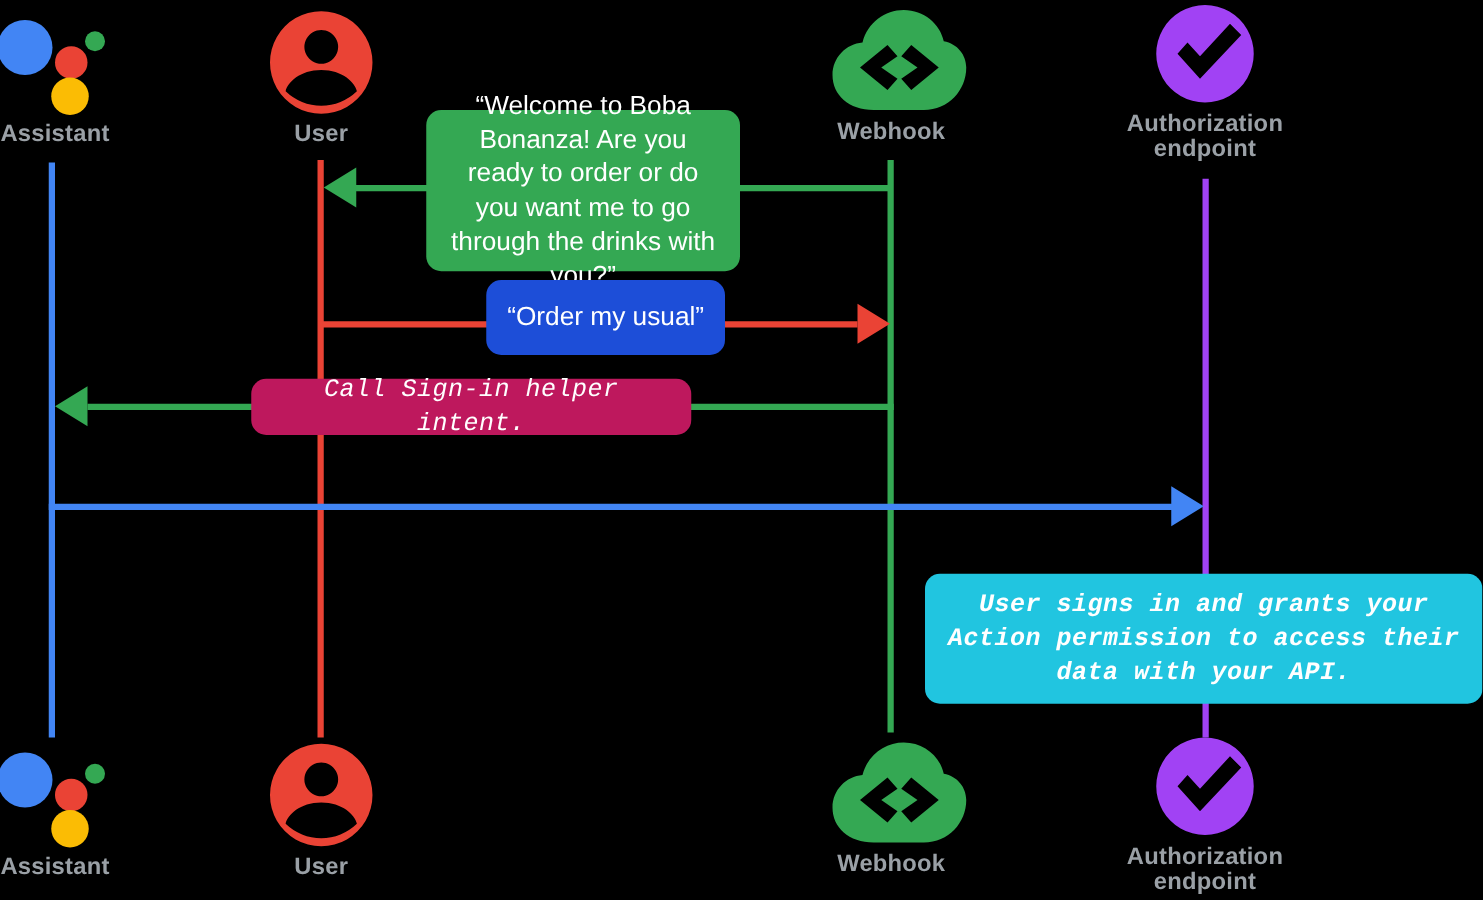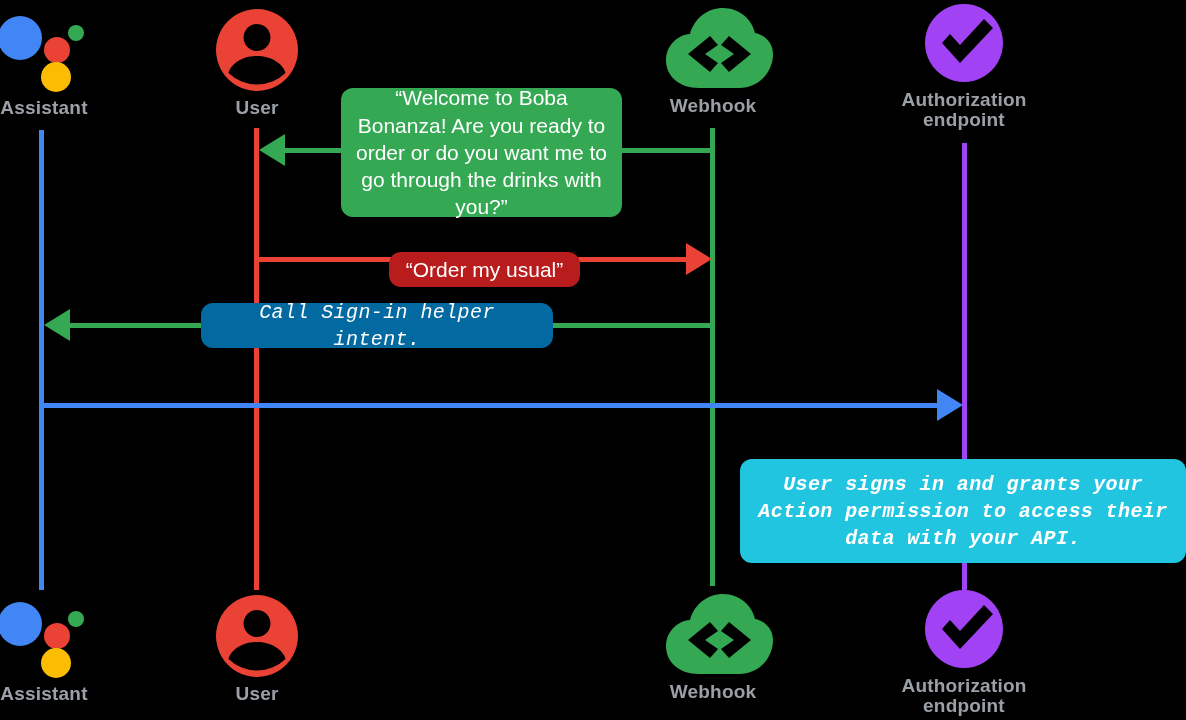--- a/index.html
+++ b/index.html
@@ -133,33 +133,33 @@
       </svg>
     </div>
     <div class="actor-label two-line">
       <span>Authorization</span><br>
       <span>endpoint</span>
     </div>
   </div>
 
   <div class="arrow-line" style="left:284px; top:148px; width:428px; background:#34a853;"></div>
   <div class="arrow-head left" style="left:259px; top:134px; border-right-color:#34a853;"></div>
-  <div class="msgbox sans" style="left:341px; top:88px; width:281px; height:129px; background:#34a853; padding:8px 14px;">
+  <div class="msgbox sans" style="left:341px; top:88px; width:251px; height:129px; background:#34a853; padding:8px 14px;">
     <span class="txt">“Welcome to Boba Bonanza! Are you ready to order or do you want me to go through the drinks with you?”</span>
   </div>
 
   <div class="arrow-line" style="left:256px; top:257px; width:430px; background:#ea4335;"></div>
   <div class="arrow-head right" style="left:686px; top:243px; border-left-color:#ea4335;"></div>
-  <div class="msgbox sans" style="left:389px; top:252px; width:191px; height:35px; background:#b91c1c; padding:4px 10px;">
+  <div class="msgbox sans" style="left:389px; top:224px; width:191px; height:60px; background:#1d4ed8; padding:4px 10px;">
     <span class="txt">“Order my usual”</span>
   </div>
 
   <div class="arrow-line" style="left:70px; top:323px; width:645px; background:#34a853;"></div>
   <div class="arrow-head left" style="left:44px; top:309px; border-right-color:#34a853;"></div>
-  <div class="msgbox mono" style="left:201px; top:303px; width:352px; height:45px; background:#0369a1; padding:4px 10px;">
+  <div class="msgbox mono" style="left:201px; top:303px; width:352px; height:45px; background:#be185d; padding:4px 10px;">
     <span class="txt">Call Sign-in helper intent.</span>
   </div>
 
   <div class="arrow-line" style="left:39px; top:403px; width:900px; background:#4285f4;"></div>
   <div class="arrow-head right" style="left:937px; top:389px; border-left-color:#4285f4;"></div>
 
   <div class="msgbox mono" style="left:740px; top:459px; width:446px; height:104px; background:#21c5e0; padding:8px 16px;font-weight:bold;">
     <span class="txt">User signs in and grants your Action permission to access their data with your API.</span>
   </div>
 

